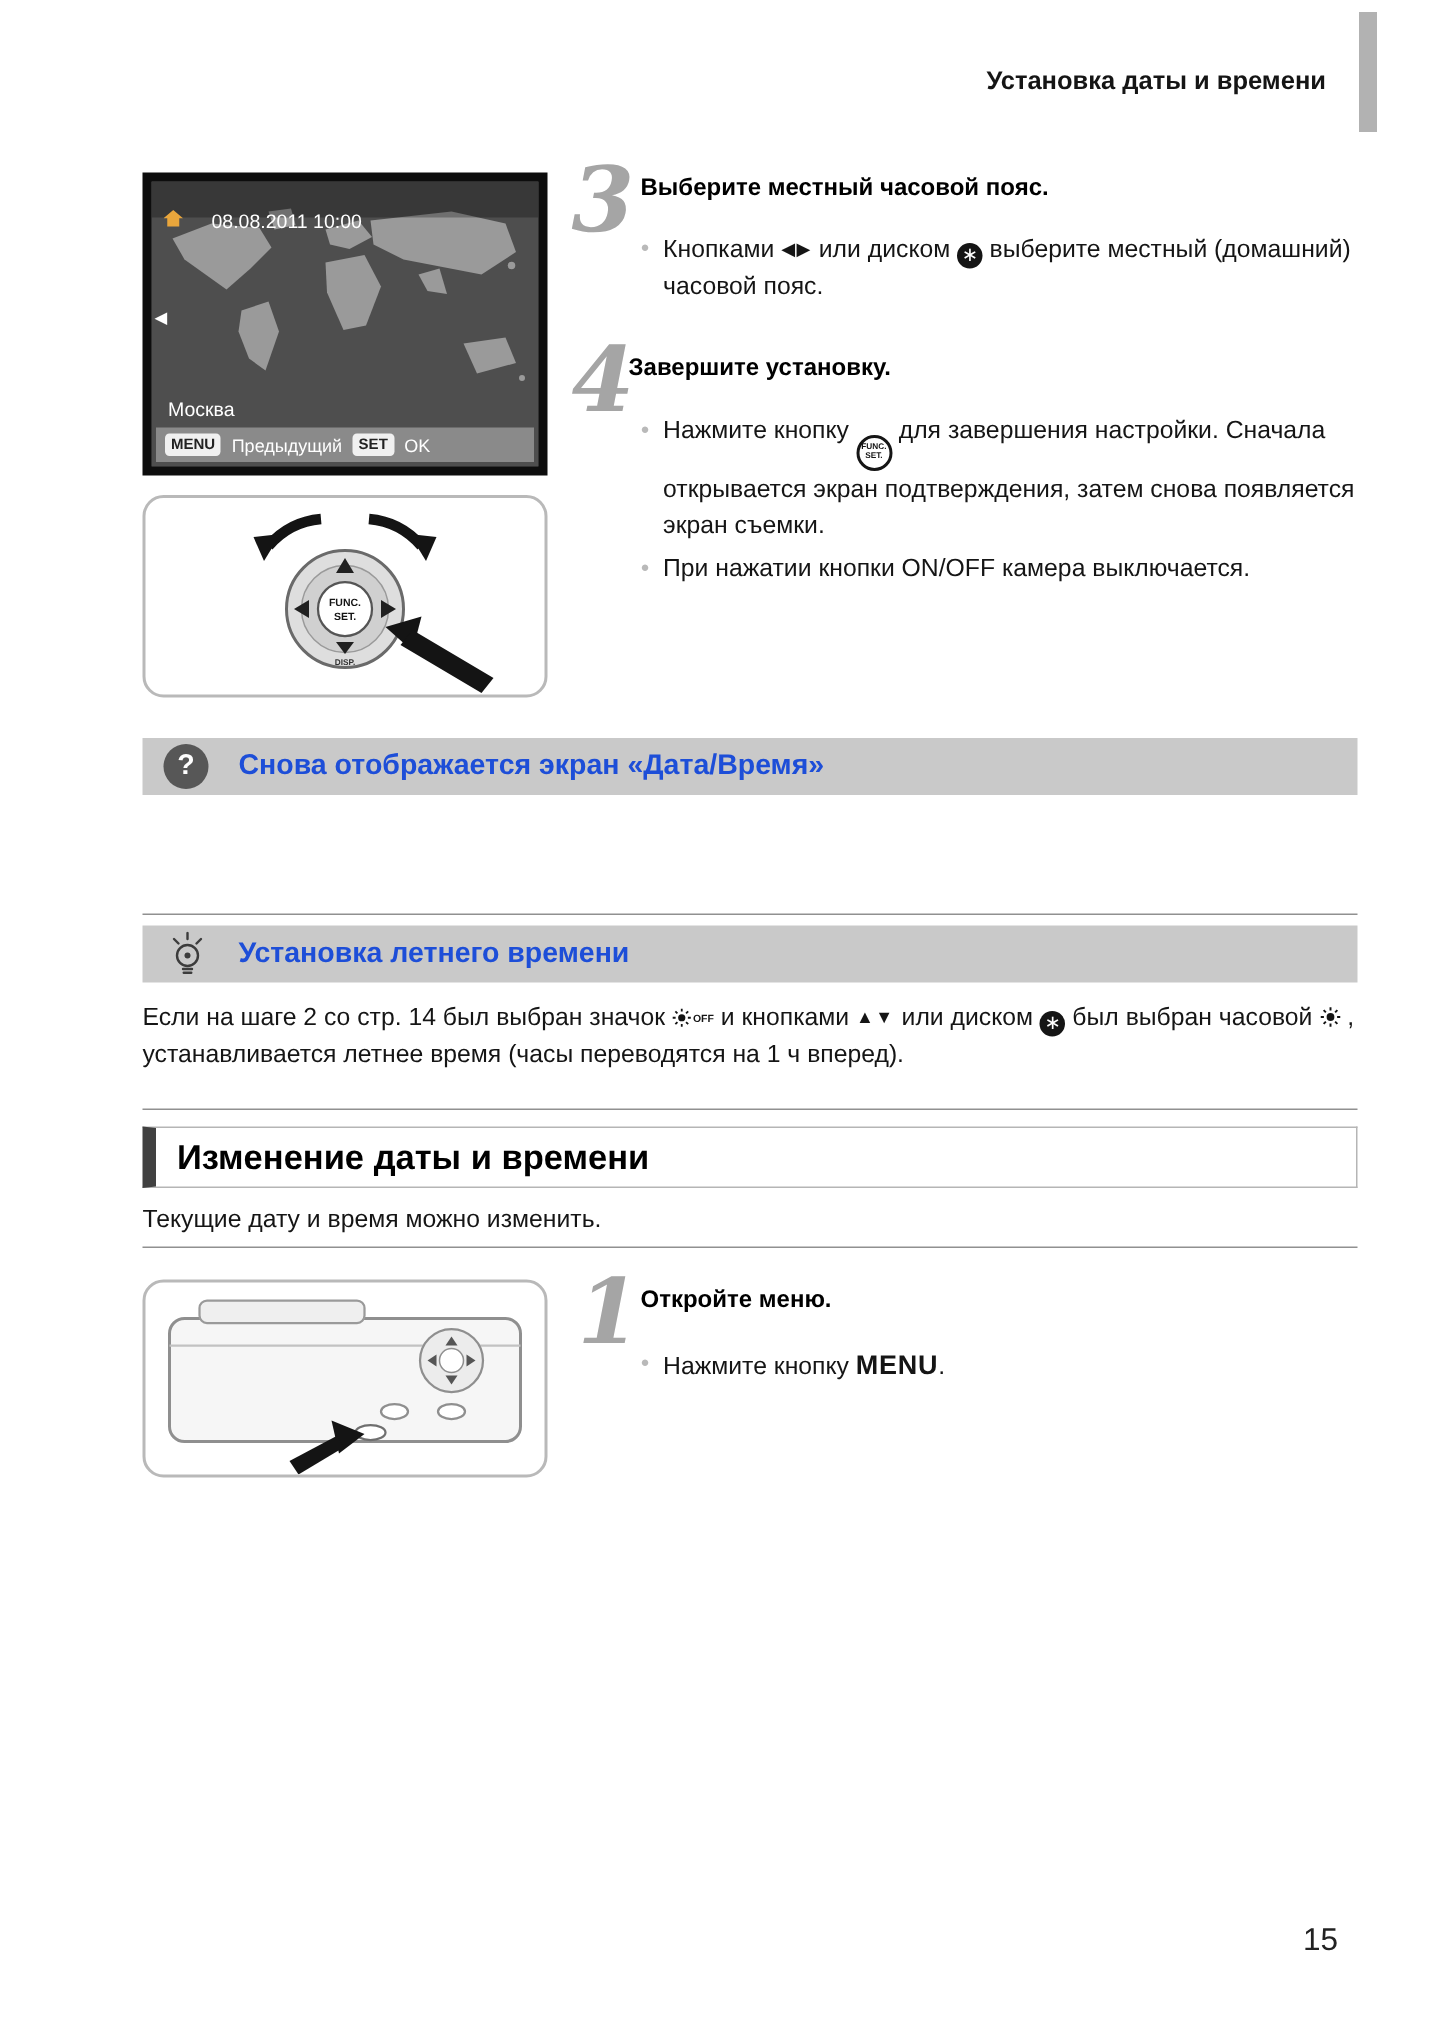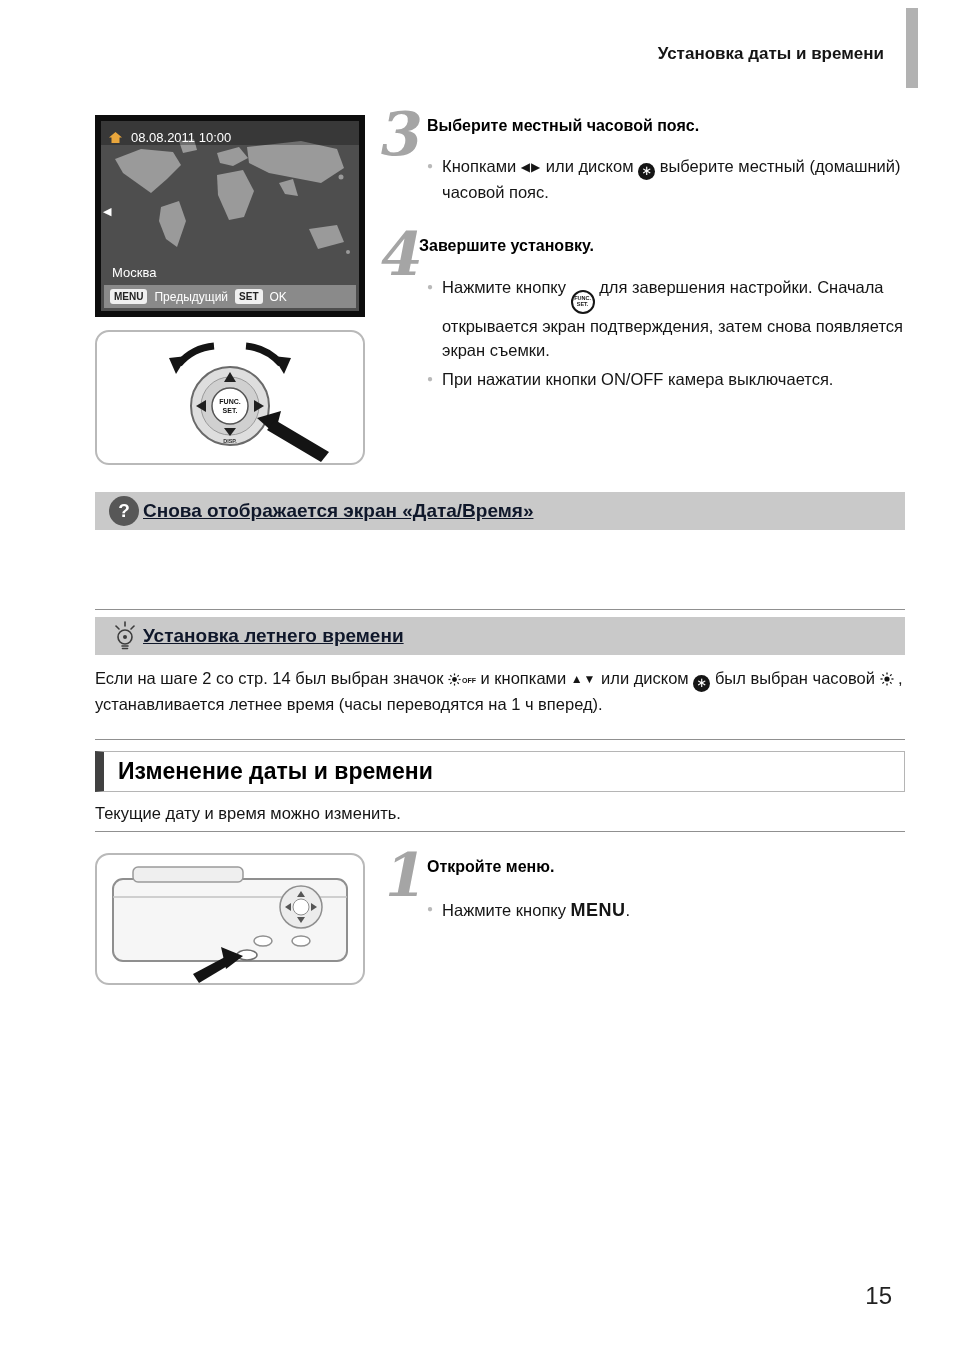--- a/index.html
+++ b/index.html
@@ -8,21 +8,21 @@
   .page { position:relative; width:954px; height:1345px; background:#fff; overflow:hidden; }
 
   
   .corner-tab { position:absolute; top:8px; right:36px; width:12px; height:80px; background:#b2b2b2; }
   .page-header { position:absolute; top:44px; right:70px; font-size:17px; font-weight:700; }
 
   
   .screen { position:absolute; left:95px; top:115px; width:270px; height:202px; background:#0d0d0d; padding:6px; }
   .map { position:relative; width:258px; height:190px; background:#4e4e4e; overflow:hidden; }
   .map-svg { position:absolute; left:0; top:0; }
-  .screen-top { position:absolute; left:8px; top:9px; display:flex; align-items:center; gap:9px; color:#fff; font-size:13px; }
+  .screen-top { position:absolute; left:8px; top:19px; display:flex; gap:19px; color:#fff; font-size:13px; }
   .nav-left { position:absolute; left:2px; top:84px; color:#fff; font-size:11px; }
   .city { position:absolute; left:11px; bottom:31px; color:#fff; font-size:13px; }
   .screen-bar { position:absolute; left:3px; right:3px; bottom:3px; height:23px; background:#8a8a8a; display:flex; align-items:center; gap:7px; padding:0 6px; }
   .badge { background:#f0f0f0; color:#222; font-weight:700; font-size:10px; padding:1px 4px; border-radius:3px; line-height:1.3; }
   .bar-label { color:#fff; font-size:12px; }
 
   
   .step-num { position:absolute; font-family:"DejaVu Serif",serif; font-style:italic; font-weight:700; font-size:60px; line-height:1; color:#a5a5a5; }
   .step-title { position:absolute; font-size:16px; font-weight:700; color:#000; }
   .bullet { position:absolute; width:478px; display:flex; gap:9px; }
@@ -41,32 +41,32 @@
   
   .illus { position:absolute; border:2px solid #b9b9b9; border-radius:14px; background:#fff; overflow:hidden; }
   .illus1 { left:95px; top:330px; width:270px; height:135px; }
   .illus2 { left:95px; top:853px; width:270px; height:132px; }
 
   
   .tipbox { position:absolute; left:95px; width:810px; height:38px; background:#c9c9c9; }
   .tip1 { top:492px; } .tip2 { top:617px;padding-left:11px; }
   .tip-icon-q { position:absolute; left:14px; top:4px; width:30px; height:30px; border-radius:50%; background:#575757; color:#fff; font-weight:700; font-size:19px; display:flex; align-items:center; justify-content:center; }
   .tip-icon-lamp { position:absolute; left:17px; top:4px; }
-  .tip-title { position:absolute; left:48px; top:50%; transform:translateY(-50%); font-size:19px; font-weight:700; color:#0f172a;text-decoration:underline; }
+  .tip-title { position:absolute; left:64px; top:50%; transform:translateY(-50%); font-size:19px; font-weight:700; color:#1d4ed8; }
   .tip-body { position:absolute; left:95px; width:812px; }
   .tip1-body { top:541px; } .tip2-body { top:666px; }
   .rule { position:absolute; left:95px; width:810px; height:1px; background:#909090; }
   .rule1 { top:609px; } .rule2 { top:739px; } .rule3 { top:831px; }
 
   
   .section-head { position:absolute; left:95px; top:751px; width:810px; height:41px; border:1px solid #b5b5b5; border-left:9px solid #414141; display:flex; align-items:center; background:#fff;text-align:right; }
   .section-head h2 { margin-left:14px; font-size:23px; font-weight:700; color:#000; }
   .section-body { position:absolute; left:95px; top:801px; }
 
-  .page-num { position:absolute; top:1282px; right:62px; font-size:24px; color:#222; }
+  .page-num { position:absolute; top:1282px; right:62px; font-size:21px; color:#222; }
 </style>
 </head>
 <body>
 
 <div class="page">
 
   <div class="corner-tab"></div>
   <div class="page-header">Установка даты и времени</div>
 
   <div class="screen">

